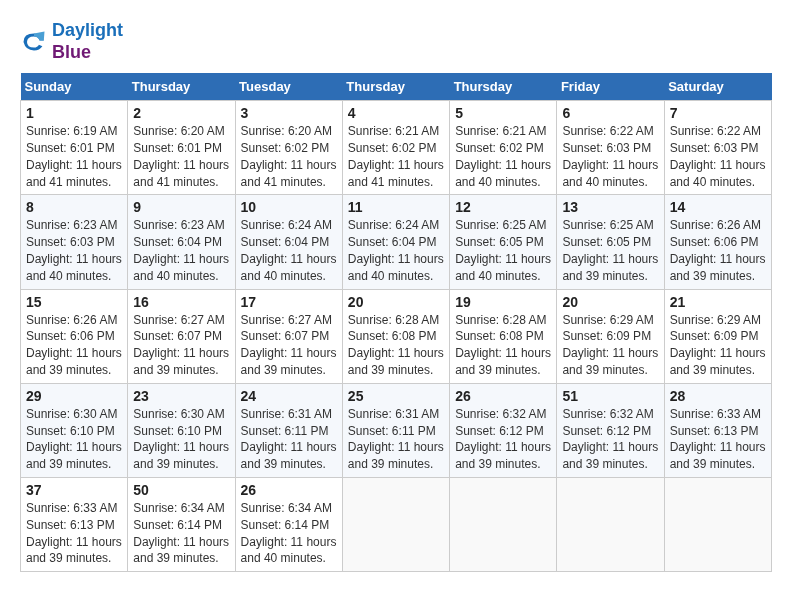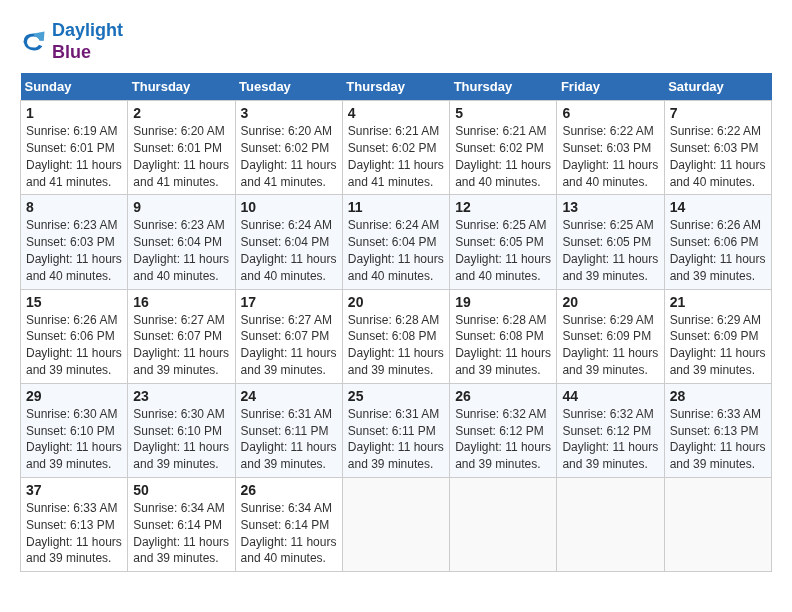--- a/index.html
+++ b/index.html
@@ -225,21 +225,21 @@
       </td>
         <td>
         <span class="day-num">25</span>
         <span class="day-info">Sunrise: 6:31 AM<br>Sunset: 6:11 PM<br>Daylight: 11 hours and 39 minutes.</span>
       </td>
         <td>
         <span class="day-num">26</span>
         <span class="day-info">Sunrise: 6:32 AM<br>Sunset: 6:12 PM<br>Daylight: 11 hours and 39 minutes.</span>
       </td>
         <td>
-        <span class="day-num">44</span>
+        <span class="day-num">51</span>
         <span class="day-info">Sunrise: 6:32 AM<br>Sunset: 6:12 PM<br>Daylight: 11 hours and 39 minutes.</span>
       </td>
         <td>
         <span class="day-num">28</span>
         <span class="day-info">Sunrise: 6:33 AM<br>Sunset: 6:13 PM<br>Daylight: 11 hours and 39 minutes.</span>
       </td>
       </tr>
       <tr>
         <td>
         <span class="day-num">37</span>

